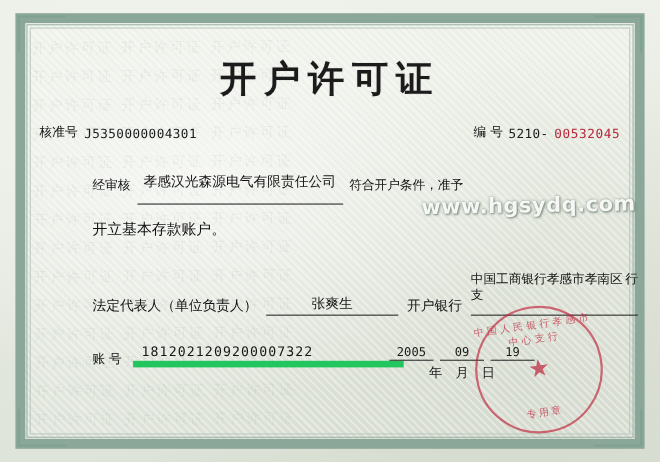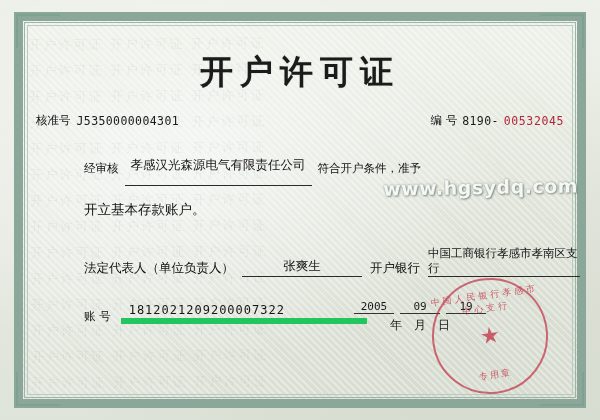--- a/index.html
+++ b/index.html
@@ -176,25 +176,25 @@
   .blank-sm {
     border-bottom: 1px solid #2b2b2b;
     min-width: 120px;
     text-align: center;
     font-size: 12.5px;
     padding-bottom: 1px;
     color: #151515;
   }
   .bank-wrap {
     display: flex;
-    flex-direction: column;
+    flex-direction: row;
     align-items: flex-start;
     border-bottom: 1px solid #2b2b2b;
     min-width: 152px;
-    padding-bottom: 0;
+    padding-bottom: 10px;
   }
   .bank-wrap span {
     font-size: 11.5px;
     color: #151515;
     line-height: 15px;
   }
 
   .acct-row {
     display: flex;
     align-items: flex-end;
@@ -208,21 +208,21 @@
     font-size: 12px;
     letter-spacing: 1px;
     color: #151515;
     padding: 0 8px 1px 8px;
     min-width: 230px;
   }
 
   .date-block {
     position: absolute;
     right: 78px;
-    bottom: 52px;
+    bottom: 38px;
     text-align: center;
     font-size: 11px;
     color: #1a1a1a;
   }
   .date-line1 {
     display: flex;
     gap: 6px;
     align-items: flex-end;
     justify-content: center;
   }
@@ -345,21 +345,21 @@
 
     <div class="title">开户许可证</div>
 
     <div class="row-codes">
       <div class="code-left">
         <span class="label-cn">核准号</span>
         <span class="value-mono">J5350000004301</span>
       </div>
       <div class="code-right">
         <span class="label-cn">编 号</span>
-        <span class="value-mono">8190-</span>
+        <span class="value-mono">5210-</span>
         <span class="value-red">00532045</span>
       </div>
     </div>
 
     <div class="para">
       <div class="para-line">
         <span class="label-cn">经审核</span>
         <span class="fill handwrite">孝感汉光森源电气有限责任公司</span>
         <span class="label-cn">符合开户条件，准予</span>
       </div>

